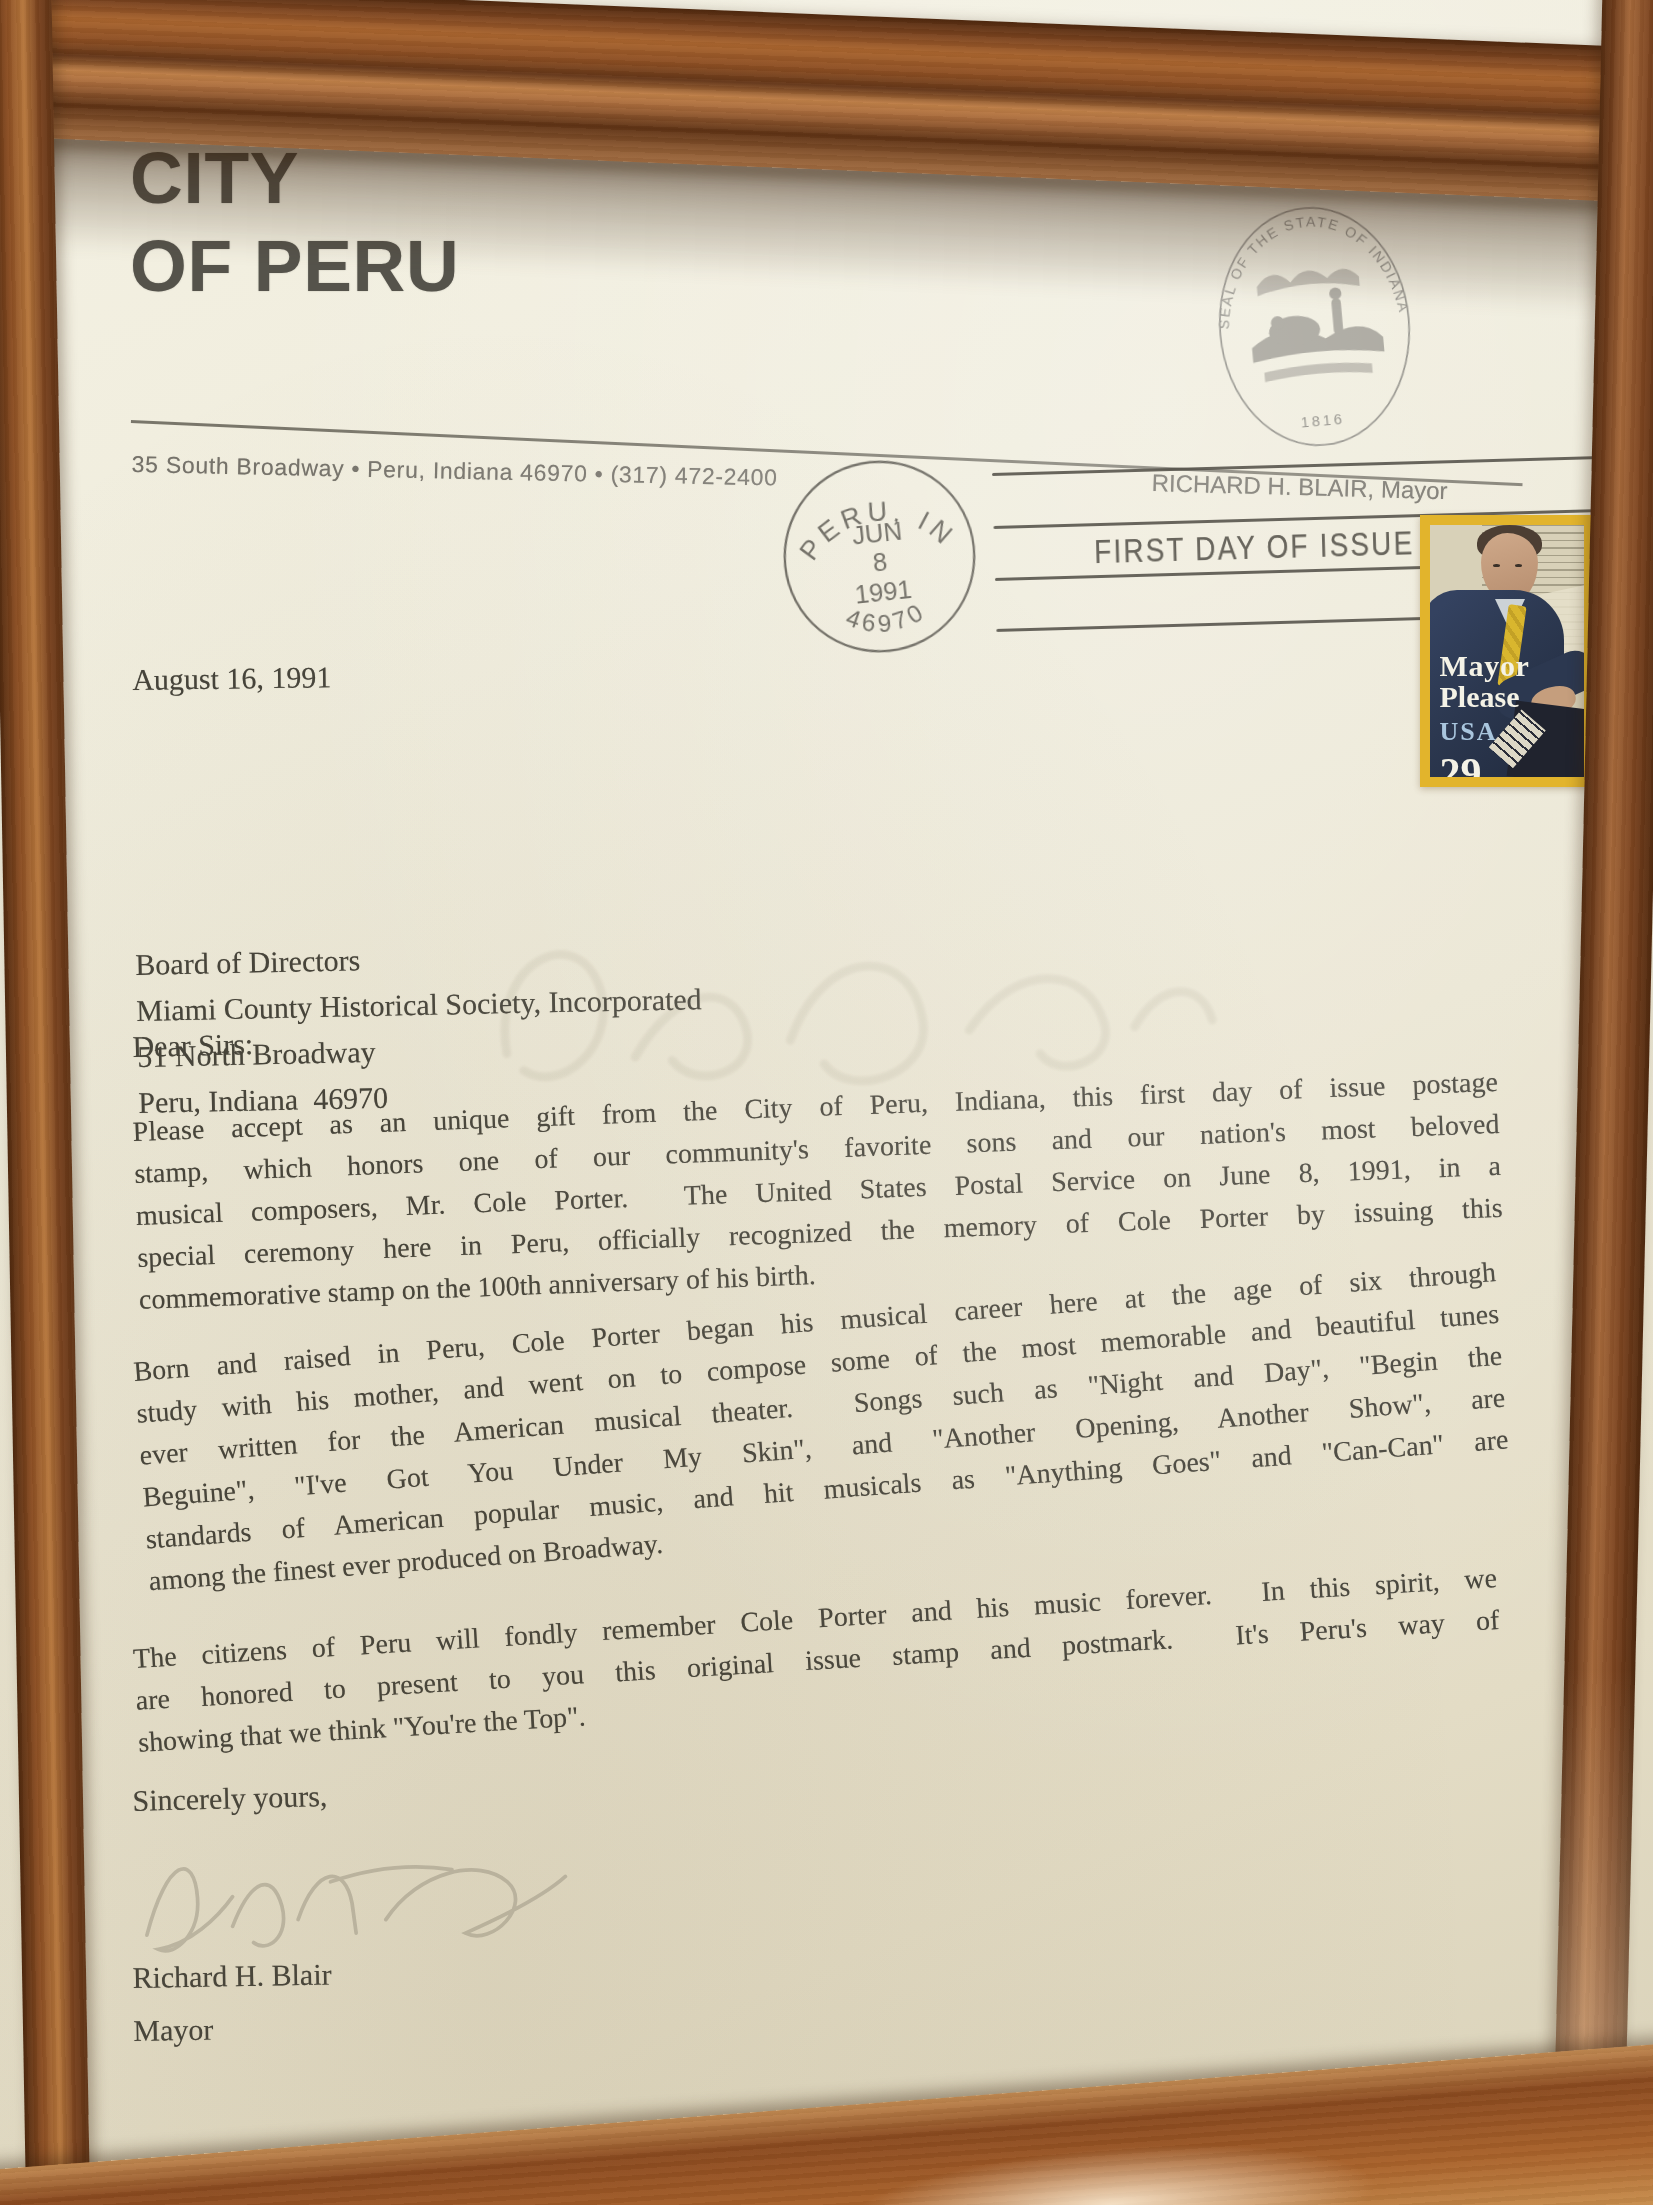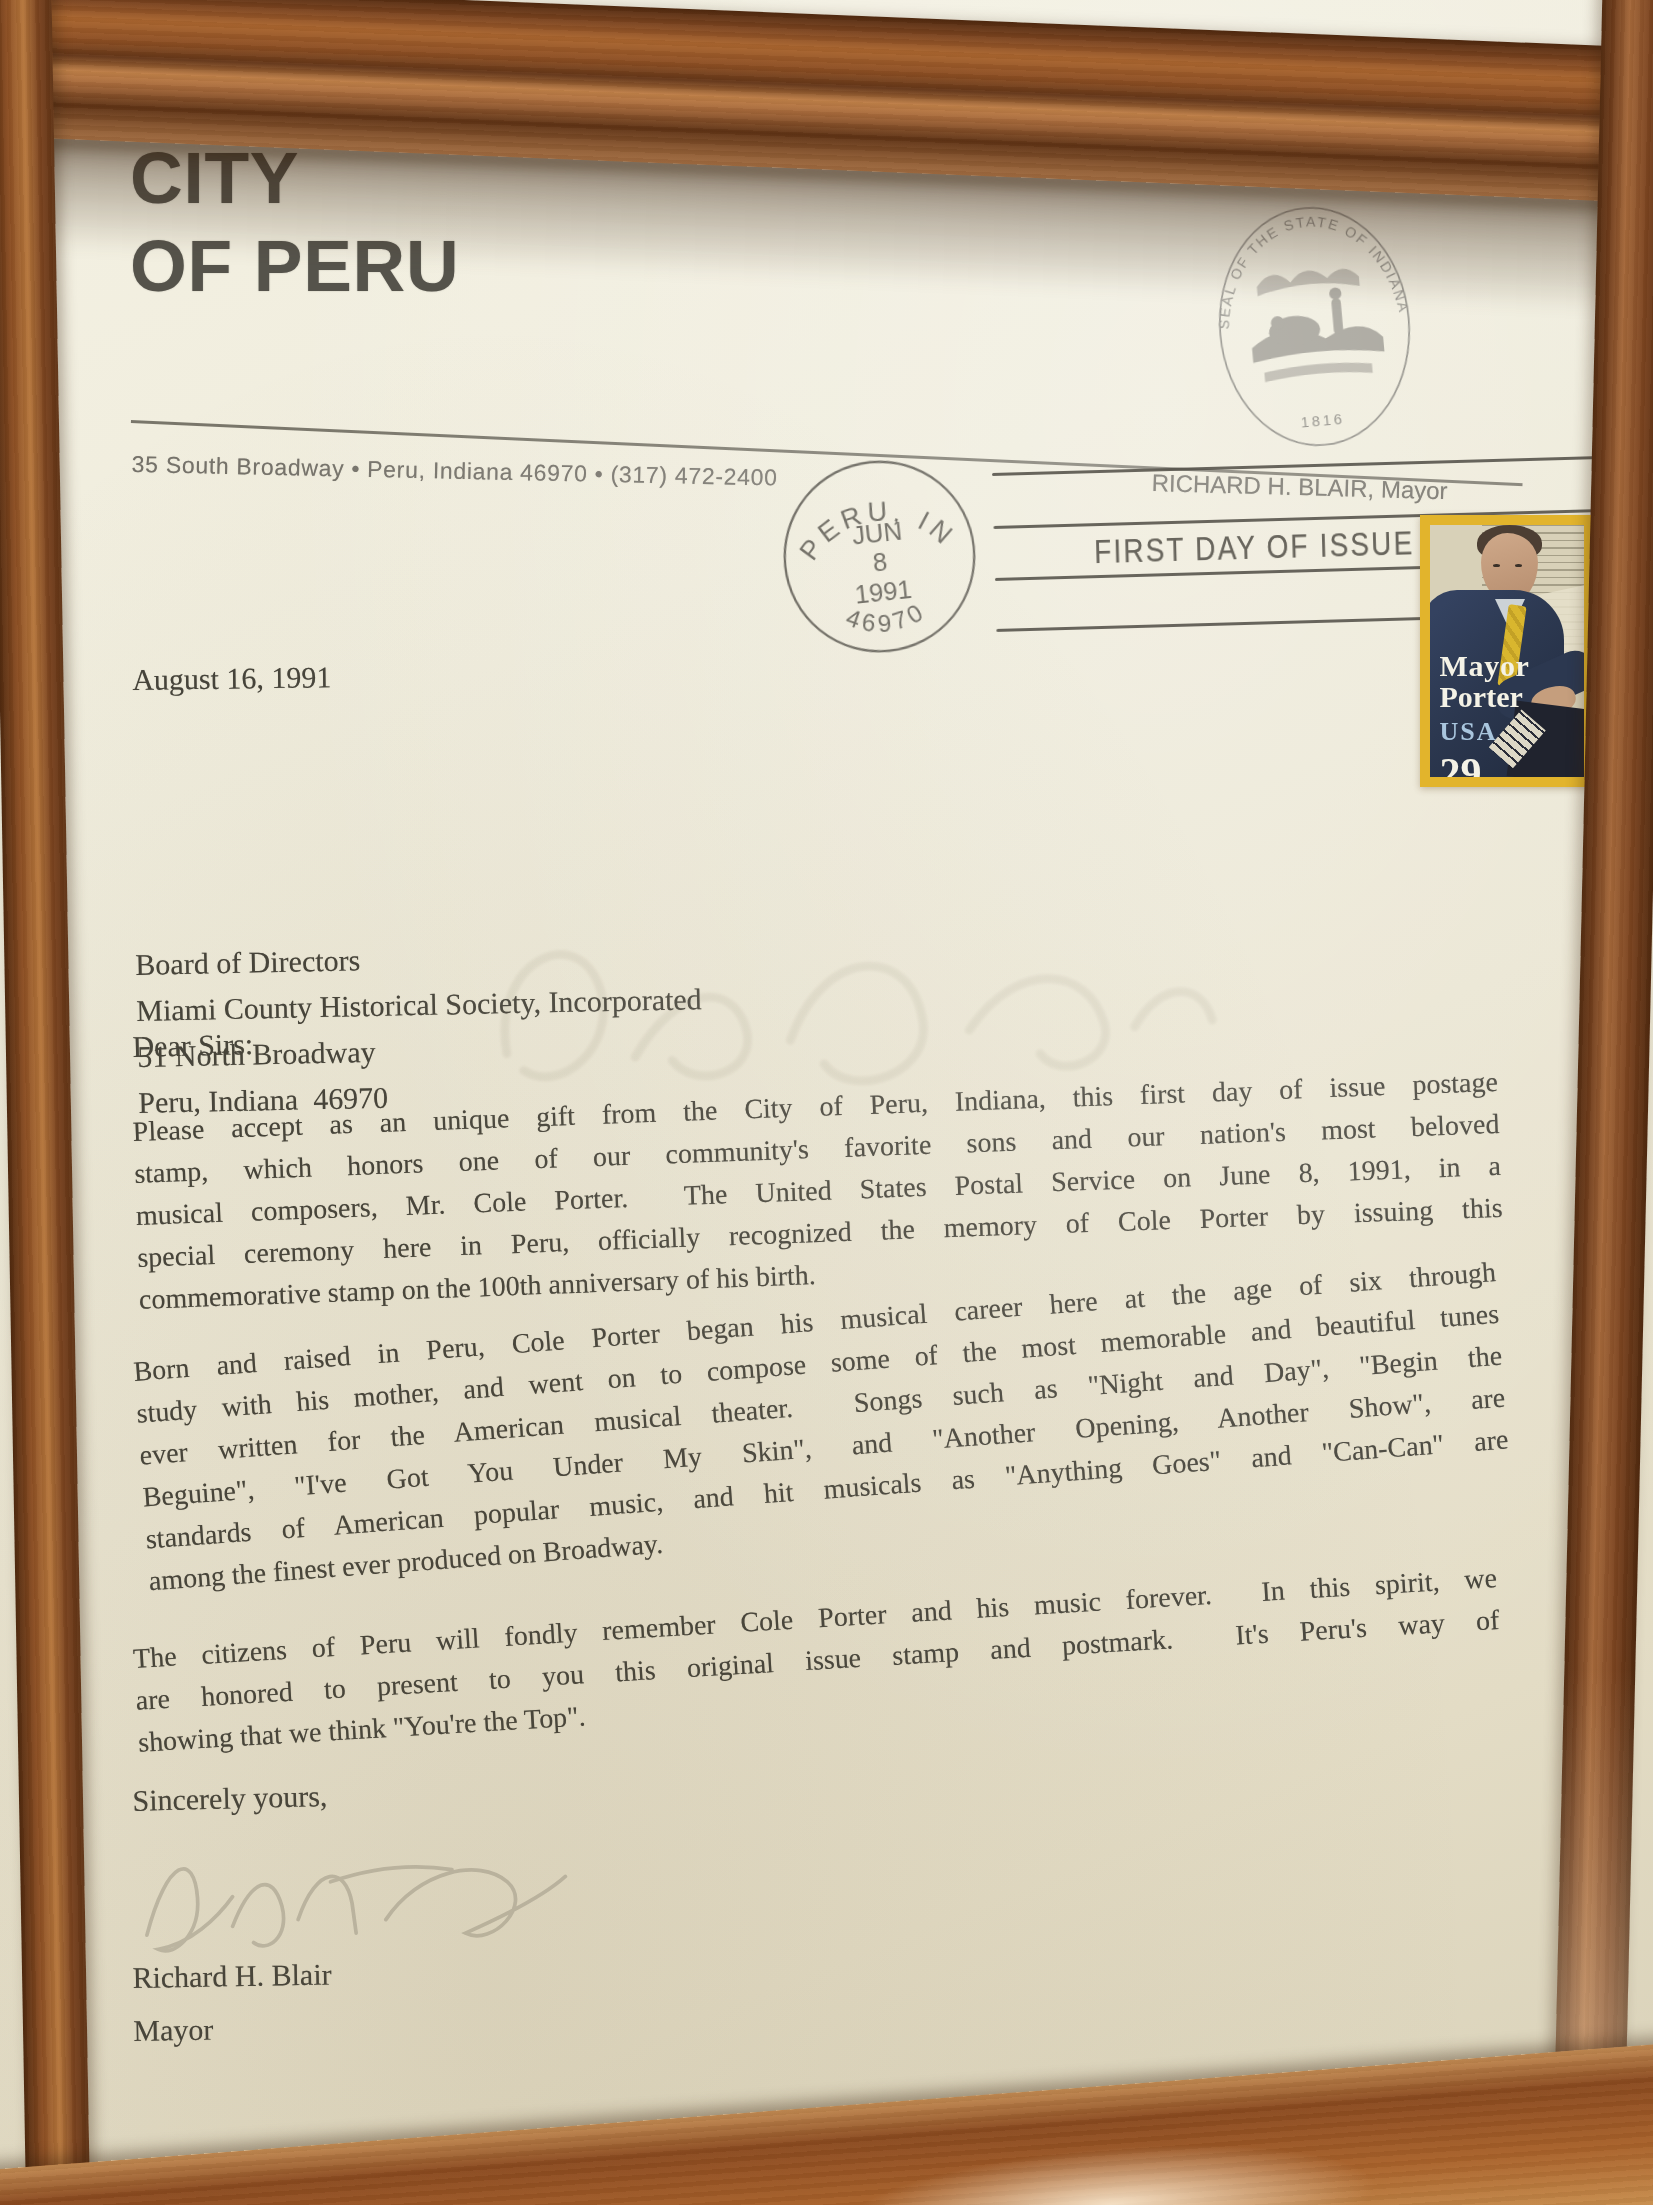--- a/index.html
+++ b/index.html
@@ -188,21 +188,21 @@
         </div>
         <div class="suit"></div>
         <div class="collar"></div>
         <div class="tie"></div>
         <div class="arm"></div>
         <div class="hand"></div>
         <div class="piano">
           <div class="keys"></div>
         </div>
         <div class="stamp-text st-cole">Mayor</div>
-        <div class="stamp-text st-porter">Porter</div>
+        <div class="stamp-text st-porter">Please</div>
         <div class="stamp-text st-usa">USA</div>
         <div class="stamp-text st-29">29</div>
       </div>
     </div>
 
     <svg class="ghost" width="777" height="270" viewBox="0 0 1150 400">
       <g fill="none" stroke="rgba(125,115,92,.12)" stroke-width="13" stroke-linecap="round">
         <path d="M60,290 C35,150 170,90 200,200 C220,280 140,350 85,315"></path>
         <path d="M250,295 C310,190 395,180 415,255 C430,320 340,345 305,300"></path>
         <path d="M480,270 C530,130 655,130 675,235 C695,320 570,360 530,305"></path>

